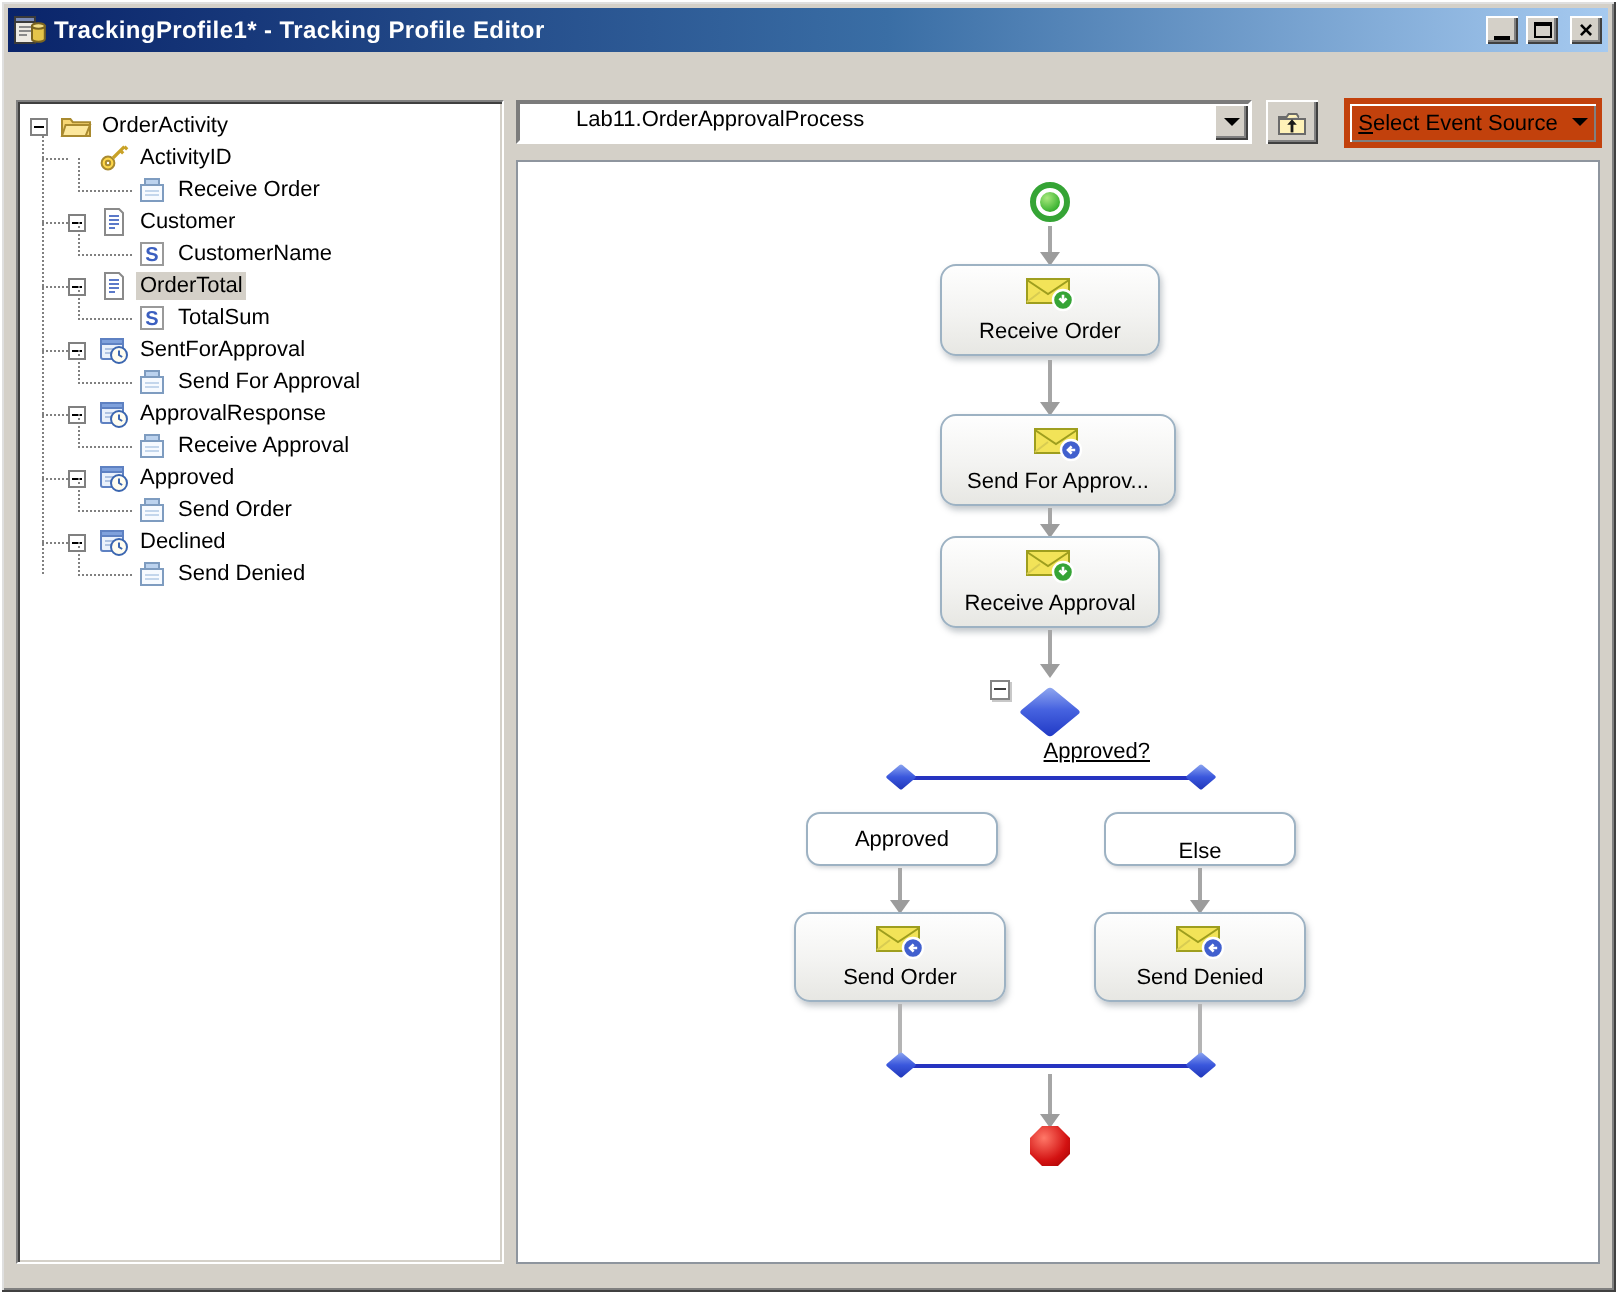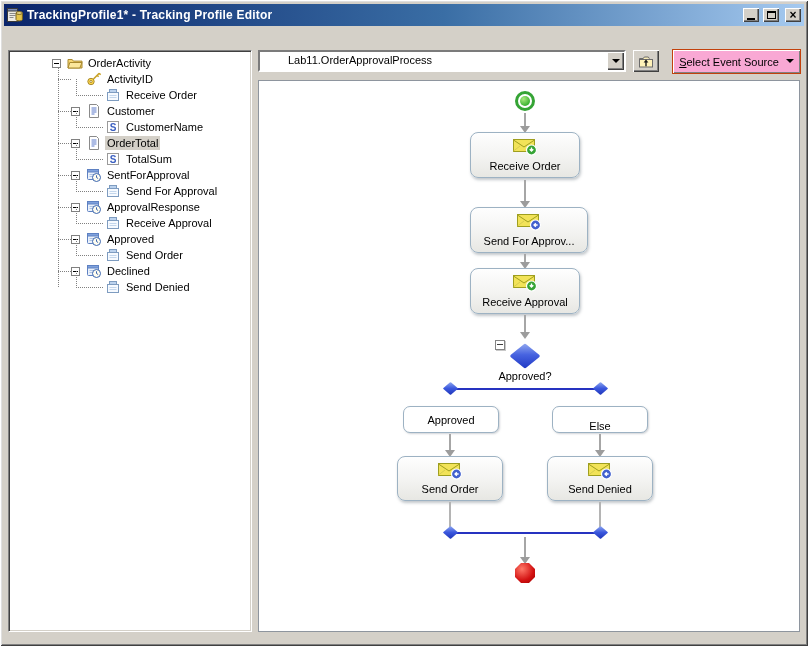--- a/index.html
+++ b/index.html
@@ -30,21 +30,21 @@
     display:flex; align-items:center; padding-left:2px;margin-top:28px; }
   .menu-item { padding:2px 7px; }
 
   
   .tree-panel { position:absolute; left:8px; top:50px; width:244px; height:582px;
     background:#fff;
     border-top:1px solid #808080; border-left:1px solid #808080;
     border-bottom:1px solid #FFFFFF; border-right:1px solid #FFFFFF;
     box-shadow: inset 1px 1px 0 #404040, inset -1px -1px 0 #D4D0C8; }
   .tree-body { position:absolute; left:2px; top:2px; right:2px; bottom:2px;
-    overflow:hidden; padding-top:2px;margin-left:37px; }
+    overflow:hidden; padding-top:2px; }
   .root-vline { position:absolute; left:10px; top:15px; height:219px; width:0;
     border-left:1px dotted #808080; }
   .tree-row { position:relative; height:16px; display:flex; align-items:center; }
   .tree-row.lvl0 { padding-left:4px; }
   .tree-row.lvl1 { padding-left:23px; }
   .tree-row.lvl2 { padding-left:42px; }
   .tree-row.lvl1::before { content:""; position:absolute; left:10px; top:8px; width:13px;
     border-top:1px dotted #808080; }
   .tree-row.lvl2::before { content:""; position:absolute; left:28px; top:-8px; width:26px; height:16px;
     border-left:1px dotted #808080; border-bottom:1px dotted #808080; }
@@ -62,21 +62,21 @@
   .combo-value { position:absolute; left:4px; top:2px; right:22px; white-space:nowrap; overflow:hidden;margin-left:24px; }
   .combo-arrow-btn { position:absolute; right:0; top:0; width:17px; height:18px; background:#D4D0C8;
     box-shadow: inset 1px 1px 0 #FFFFFF, inset -1px -1px 0 #404040, inset -2px -2px 0 #808080;
     display:flex; align-items:center; justify-content:center; }
   .tri-down { width:0; height:0; border:4px solid transparent; border-top:4px solid #000;
     margin-top:4px; }
   .up-btn { position:absolute; left:633px; top:50px; width:26px; height:22px; background:#D4D0C8;
     box-shadow: inset 1px 1px 0 #FFFFFF, inset -1px -1px 0 #404040, inset -2px -2px 0 #808080;
     display:flex; align-items:center; justify-content:center; }
   .ses-btn { position:absolute; left:672px; top:49px; width:129px; height:25px;
-    background:#f9a8d4; border:1px solid #c2410c;
+    background:#c2410c; border:3px solid #c2410c;
     box-shadow: inset 1px 1px 0 #FFFFFF, inset -1px -1px 0 #808080;
     display:flex; align-items:center; justify-content:center; gap:7px; }
   .accel { text-decoration:underline; }
 
   
   .canvas { position:absolute; left:258px; top:80px; width:542px; height:552px;
     background:#fff; border:1px solid #8E959E; }
   .cline { position:absolute; width:2px; background:#A6A6A6; }
   .chead { position:absolute; width:0; height:0;
     border-left:5px solid transparent; border-right:5px solid transparent;
@@ -100,21 +100,21 @@
   .startnode { position:absolute; width:20px; height:20px; border-radius:50%;
     border:3px solid #35A435; background:#fff; }
   .startnode::after { content:""; position:absolute; left:2px; top:2px; width:10px; height:10px;
     border-radius:50%; background:radial-gradient(circle at 35% 30%,#A9E97E,#36B02E 75%); }
   .endnode { position:absolute; width:20px; height:20px;
     clip-path:polygon(30% 0,70% 0,100% 30%,100% 70%,70% 100%,30% 100%,0 70%,0 30%);
     background:radial-gradient(circle at 35% 30%,#FF7868,#D31212 60%,#9E0000); }
   .collapsebox { position:absolute; width:10px; height:10px; background:#fff;
     border:1px solid #848484; box-shadow:1px 1px 0 #C8C8C8; }
   .collapsebox::after { content:""; position:absolute; left:1px; top:3px; width:6px; height:1px; background:#404040; }
-  .declabel { position:absolute; text-align:center; white-space:nowrap; }
+  .declabel { position:absolute; text-align:right; white-space:nowrap;text-decoration:underline; }
 </style>
 </head>
 <body>
 
 <div class="window">
 
   <div class="titlebar">
     <span class="ticon"><svg width="16" height="16" viewBox="0 0 16 16">
           <rect x="0.5" y="1.5" width="10" height="13" fill="#EDEAE3" stroke="#3A3A3A"></rect>
           <rect x="0.5" y="1.5" width="10" height="2.5" fill="#7B8CB8" stroke="#3A3A3A"></rect>

